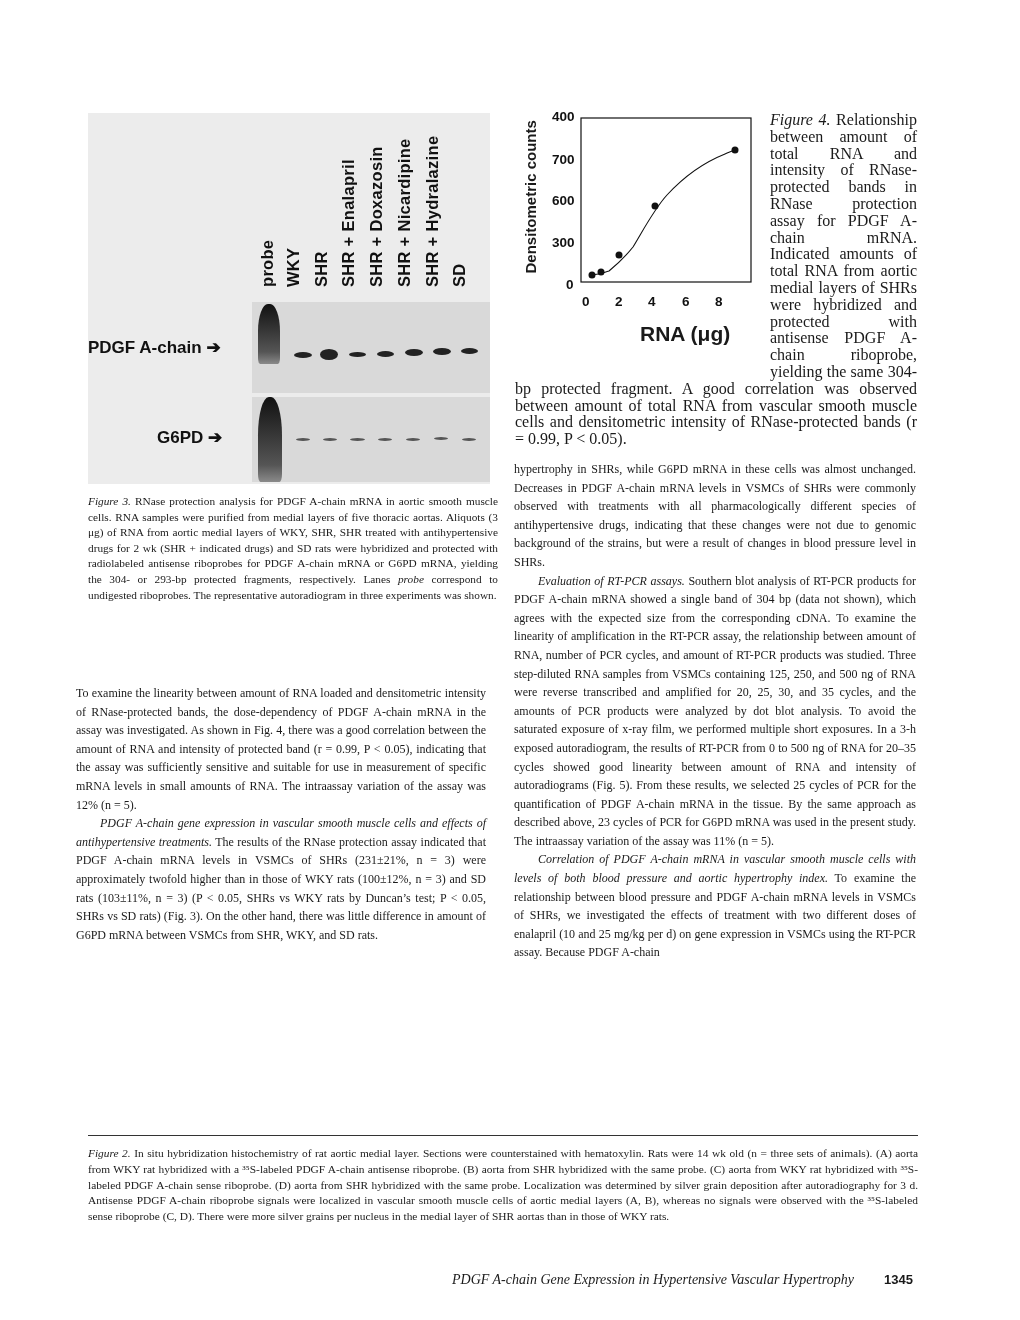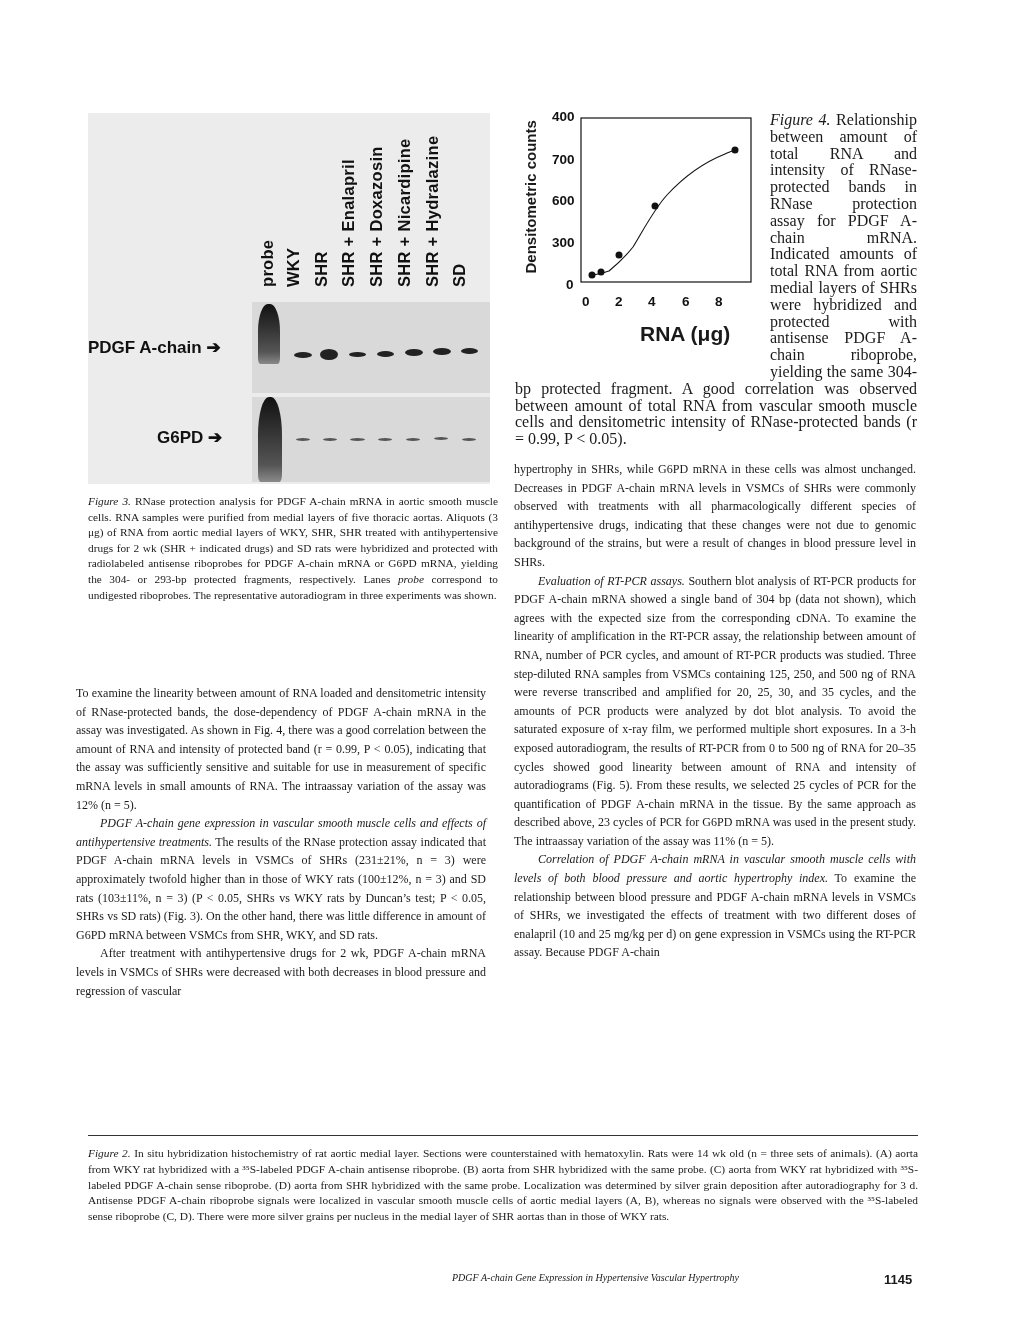--- a/index.html
+++ b/index.html
@@ -22,21 +22,21 @@
   .body-text { position:absolute; font-size:12px; line-height:18.6px; text-align:justify; color:#1a1a1a;
                hyphens:manual; }
   .body-text p { margin:0; }
   .indent { text-indent:24px; }
   
   .axis-tick { position:absolute; font-family:"Liberation Sans", sans-serif; font-weight:bold; font-size:13.5px; color:#111; }
   #chart-ylabel { position:absolute; font-family:"Liberation Sans", sans-serif; font-weight:bold; font-size:15px;
                   transform:rotate(-90deg); transform-origin:center; white-space:nowrap; }
   #chart-xlabel { position:absolute; font-family:"Liberation Sans", sans-serif; font-weight:bold; font-size:21px; }
   #fig2-rule { left:88px; top:1135px; width:830px; height:1px; background:#333; }
-  .running-head { position:absolute; font-style:italic; font-size:10px;text-align:right; }
+  .running-head { position:absolute; font-style:italic; font-size:14px;text-align:right; }
   .page-num { position:absolute; font-family:"Liberation Sans", sans-serif; font-weight:bold; font-size:13px; }
 </style>
 </head>
 <body>
 
 <div id="fig3-bg" class="abs"></div>
 
 <div>
   <span class="lane-label" style="left:277px; top:268px;">probe</span>
   <span class="lane-label" style="left:303px; top:268px;">WKY</span>
@@ -107,26 +107,25 @@
   <span id="chart-xlabel" style="left:640px; top:322px;">RNA (μg)</span>
 </div>
 
 <div class="caption" style="left:515px; top:112px; width:402px; font-size:16px; line-height:16.8px;">
   <div style="float:left; width:255px; height:255px;"></div><i>Figure 4.</i><span> Relationship between amount of total RNA and intensity of RNase-protected bands in RNase protection assay for PDGF A-chain mRNA. Indicated amounts of total RNA from aortic medial layers of SHRs were hybridized and protected with antisense PDGF A-chain riboprobe, yielding the same 304-bp protected fragment. A good correlation was observed between amount of total RNA from vascular smooth muscle cells and densitometric intensity of RNase-protected bands (r = 0.99, P &lt; 0.05).</span>
 </div>
 
 <div class="body-text" style="left:76px; top:684px; width:410px;">
   <p>To examine the linearity between amount of RNA loaded and densitometric intensity of RNase-protected bands, the dose-dependency of PDGF A-chain mRNA in the assay was investigated. As shown in Fig. 4, there was a good correlation between the amount of RNA and intensity of protected band (r = 0.99, P &lt; 0.05), indicating that the assay was sufficiently sensitive and suitable for use in measurement of specific mRNA levels in small amounts of RNA. The intraassay variation of the assay was 12% (n = 5).</p>
   <p class="indent"><i>PDGF A-chain gene expression in vascular smooth muscle cells and effects of antihypertensive treatments.</i><span> The results of the RNase protection assay indicated that PDGF A-chain mRNA levels in VSMCs of SHRs (231±21%, n = 3) were approximately twofold higher than in those of WKY rats (100±12%, n = 3) and SD rats (103±11%, n = 3) (P &lt; 0.05, SHRs vs WKY rats by Duncan’s test; P &lt; 0.05, SHRs vs SD rats) (Fig. 3). On the other hand, there was little difference in amount of G6PD mRNA between VSMCs from SHR, WKY, and SD rats.</span></p>
-  <p class="indent">After treatment with antihypertensive drugs for 2 wk, PDGF A-chain mRNA levels in VSMCs of SHRs were decreased with both decreases in blood pressure and regression of vascular</p>
 </div>
 
 <div class="body-text" style="left:514px; top:460px; width:402px;">
   <p>hypertrophy in SHRs, while G6PD mRNA in these cells was almost unchanged. Decreases in PDGF A-chain mRNA levels in VSMCs of SHRs were commonly observed with treatments with all pharmacologically different species of antihypertensive drugs, indicating that these changes were not due to genomic background of the strains, but were a result of changes in blood pressure level in SHRs.</p>
   <p class="indent"><i>Evaluation of RT-PCR assays.</i><span> Southern blot analysis of RT-PCR products for PDGF A-chain mRNA showed a single band of 304 bp (data not shown), which agrees with the expected size from the corresponding cDNA. To examine the linearity of amplification in the RT-PCR assay, the relationship between amount of RNA, number of PCR cycles, and amount of RT-PCR products was studied. Three step-diluted RNA samples from VSMCs containing 125, 250, and 500 ng of RNA were reverse transcribed and amplified for 20, 25, 30, and 35 cycles, and the amounts of PCR products were analyzed by dot blot analysis. To avoid the saturated exposure of x-ray film, we performed multiple short exposures. In a 3-h exposed autoradiogram, the results of RT-PCR from 0 to 500 ng of RNA for 20–35 cycles showed good linearity between amount of RNA and intensity of autoradiograms (Fig. 5). From these results, we selected 25 cycles of PCR for the quantification of PDGF A-chain mRNA in the tissue. By the same approach as described above, 23 cycles of PCR for G6PD mRNA was used in the present study. The intraassay variation of the assay was 11% (n = 5).</span></p>
   <p class="indent"><i>Correlation of PDGF A-chain mRNA in vascular smooth muscle cells with levels of both blood pressure and aortic hypertrophy index.</i><span> To examine the relationship between blood pressure and PDGF A-chain mRNA levels in VSMCs of SHRs, we investigated the effects of treatment with two different doses of enalapril (10 and 25 mg/kg per d) on gene expression in VSMCs using the RT-PCR assay. Because PDGF A-chain</span></p>
 </div>
 
 <div id="fig2-rule" class="abs"></div>
 <div class="caption" style="left:88px; top:1146px; width:830px; font-size:11.4px; line-height:15.8px;"><i>Figure 2.</i><span> In situ hybridization histochemistry of rat aortic medial layer. Sections were counterstained with hematoxylin. Rats were 14 wk old (n = three sets of animals). (A) aorta from WKY rat hybridized with a ³⁵S-labeled PDGF A-chain antisense riboprobe. (B) aorta from SHR hybridized with the same probe. (C) aorta from WKY rat hybridized with ³⁵S-labeled PDGF A-chain sense riboprobe. (D) aorta from SHR hybridized with the same probe. Localization was determined by silver grain deposition after autoradiography for 3 d. Antisense PDGF A-chain riboprobe signals were localized in vascular smooth muscle cells of aortic medial layers (A, B), whereas no signals were observed with the ³⁵S-labeled sense riboprobe (C, D). There were more silver grains per nucleus in the medial layer of SHR aortas than in those of WKY rats.</span></div>
 
 <span class="running-head" style="left:452px; top:1272px;">PDGF A-chain Gene Expression in Hypertensive Vascular Hypertrophy</span>
-<span class="page-num" style="left:884px; top:1272px;">1145</span>
+<span class="page-num" style="left:884px; top:1272px;">1345</span>
 
 </body></html>

